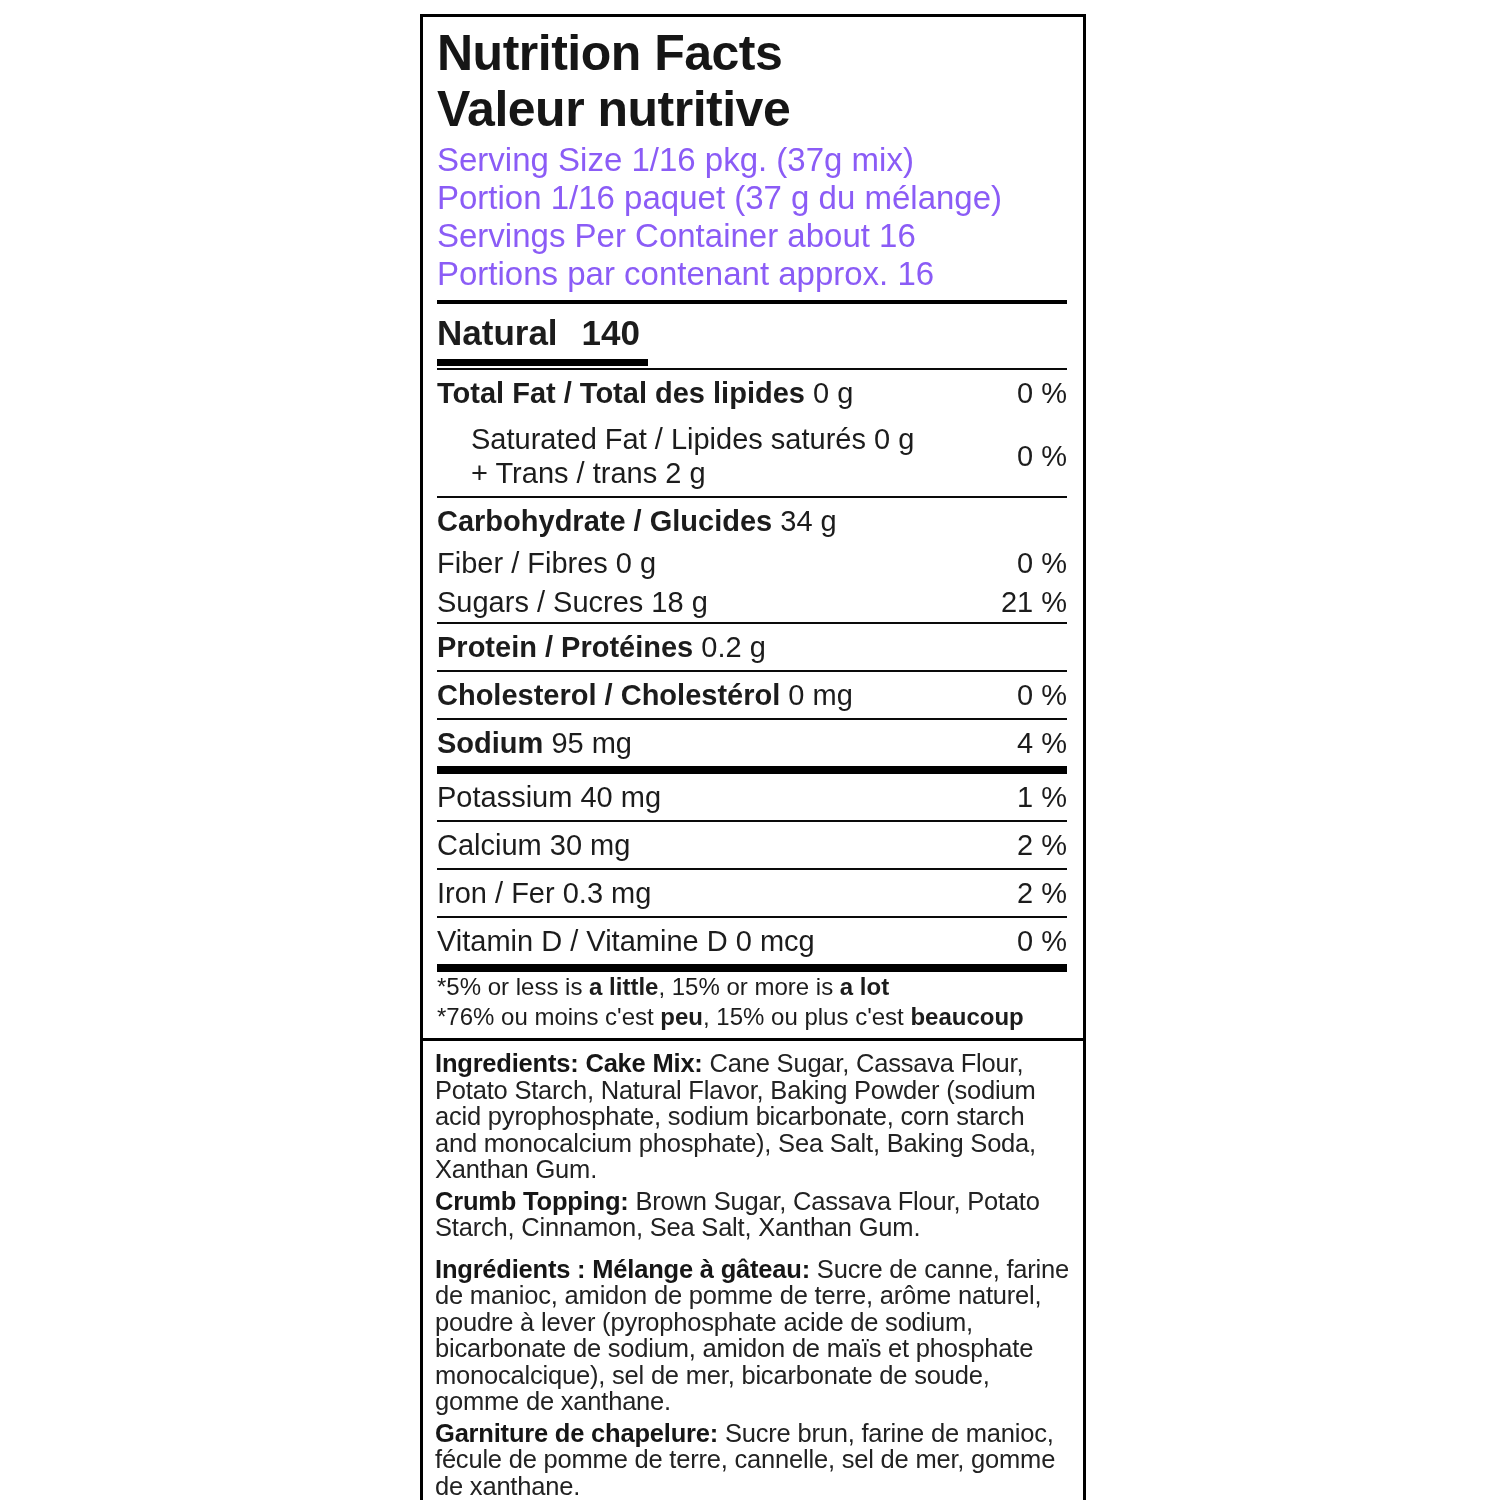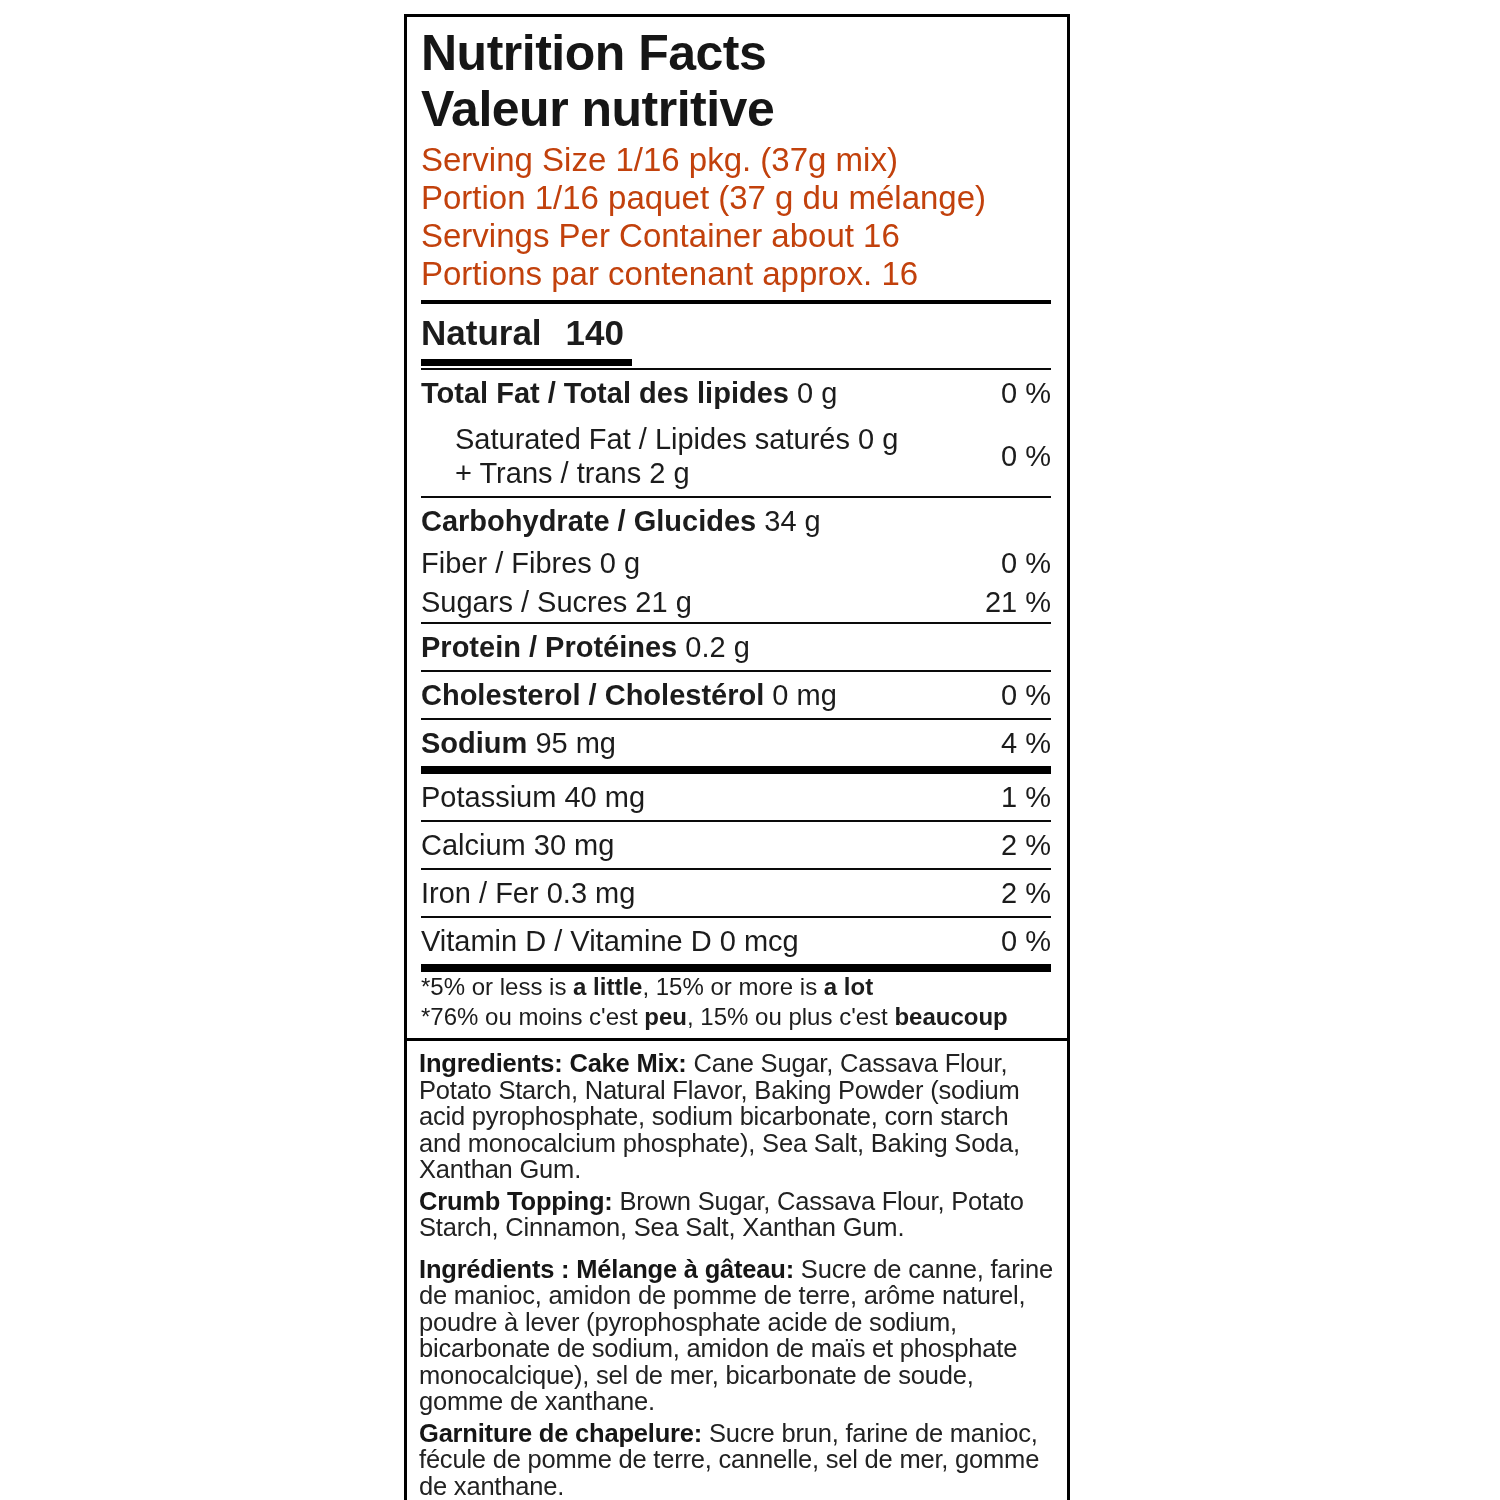--- a/index.html
+++ b/index.html
@@ -6,41 +6,41 @@
   body{
     width:1500px;height:1500px;
     background:#ffffff;
     font-family:"Liberation Sans","DejaVu Sans",sans-serif;
     color:#1c1c1c;
     position:relative;
     -webkit-font-smoothing:antialiased;
   }
   .panel{
     position:absolute;
-    left:404px;
+    left:420px;
     width:666px;
     background:#fff;
     border:3px solid #000;
     box-sizing:border-box;
   }
   
   .nfbox{ top:14px; padding:8px 16px 12px 14px; }
   .title{
     font-weight:bold;
     font-size:50px;
     line-height:56px;
     margin:0;
     letter-spacing:-0.5px;
     color:#161616;
   }
   .serv{
     font-size:33px;
     line-height:38px;
     margin:0;
-    color:#c2410c;
+    color:#8b5cf6;
   }
   .serv:first-of-type{ margin-top:4px; }
   .rule-md{ height:4px; background:#000; margin-top:7px; }
   .rule-thin{ height:2px; background:#0a0a0a; }
   .rule-thick{ height:8px; background:#000; }
 
   .cal-header{
     display:flex;
     justify-content:space-between;
     align-items:flex-end;
@@ -147,21 +147,21 @@
 
   <div class="row">
     <div class="lab"><span class="b">Carbohydrate / Glucides</span><span> 34 g</span></div>
     <div class="pct"></div>
   </div>
   <div class="row sub tight">
     <div class="lab"><span>Fiber / Fibres 0 g</span></div>
     <div class="pct">0 %</div>
   </div>
   <div class="row sub tight">
-    <div class="lab"><span>Sugars / Sucres 21 g</span></div>
+    <div class="lab"><span>Sugars / Sucres 18 g</span></div>
     <div class="pct">21 %</div>
   </div>
 
   <div class="rule-thin"></div>
 
   <div class="row">
     <div class="lab"><span class="b">Protein / Protéines</span><span> 0.2 g</span></div>
     <div class="pct"></div>
   </div>
 

